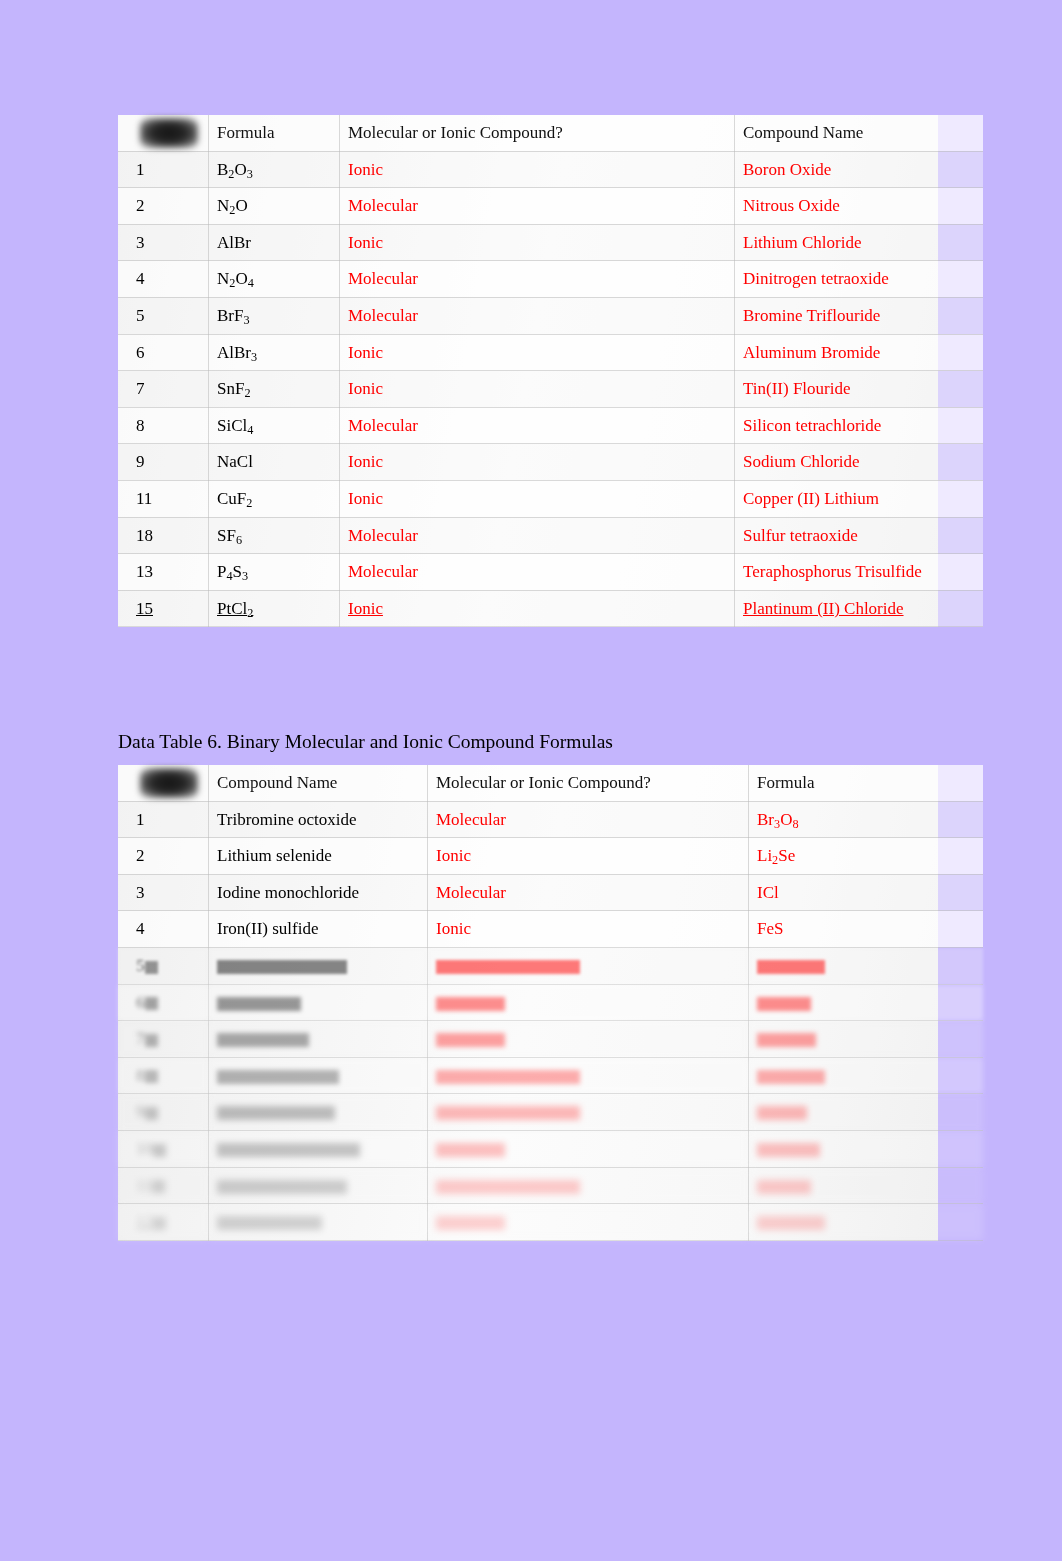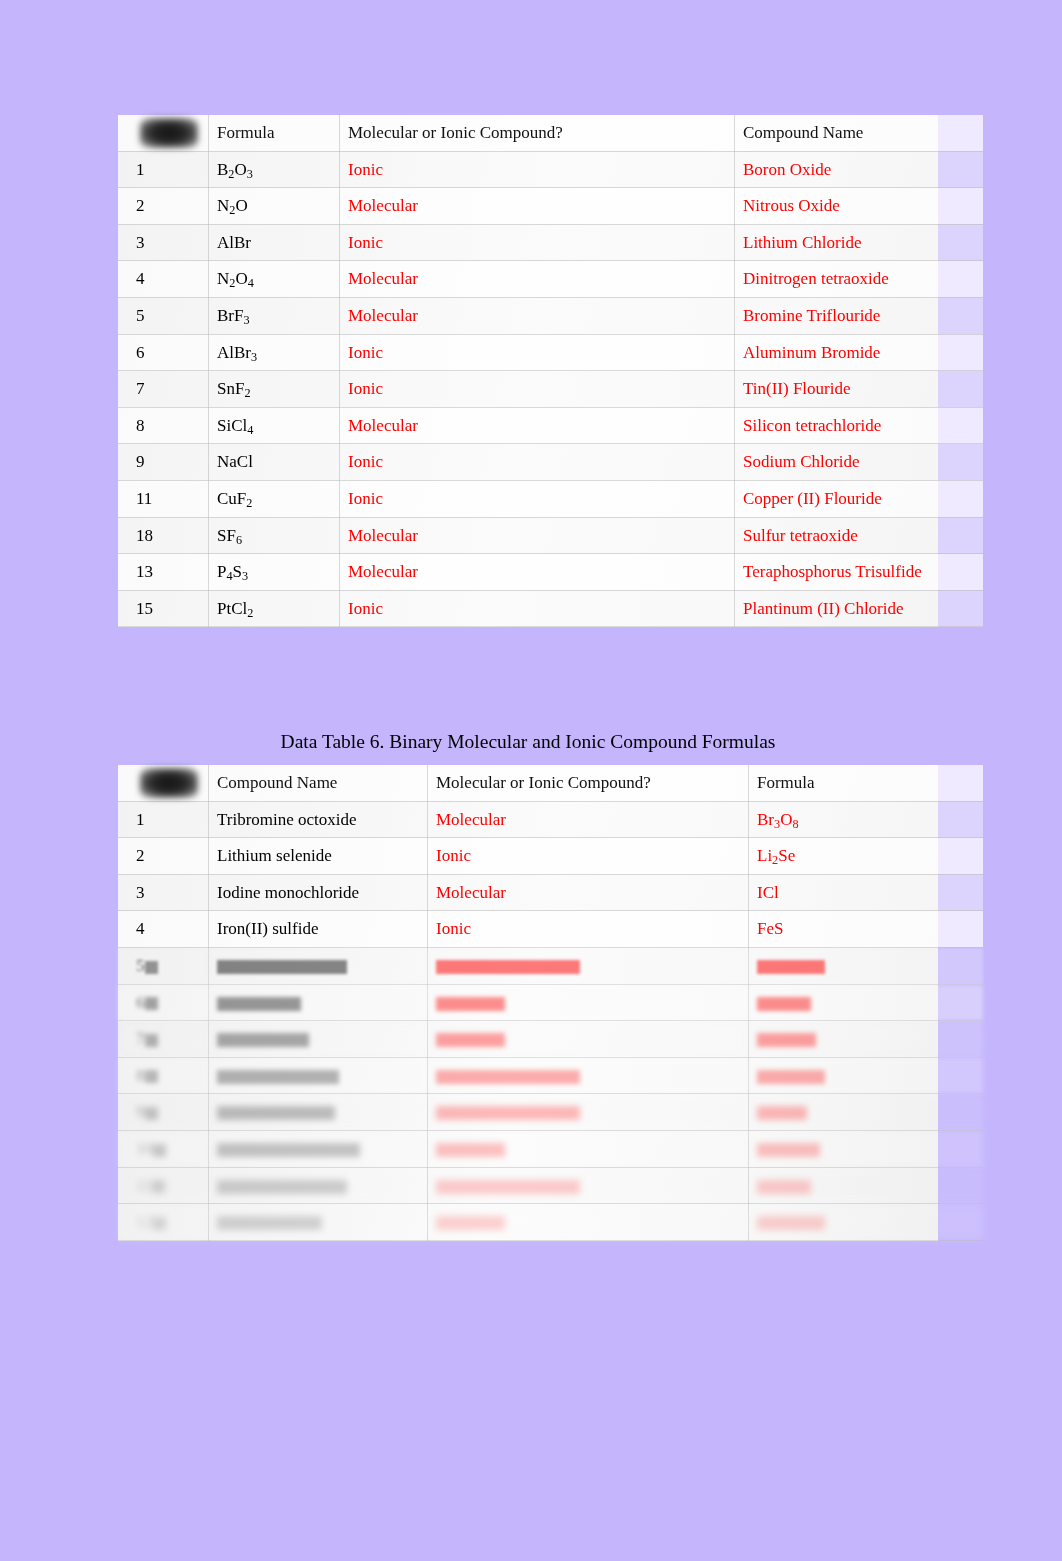--- a/index.html
+++ b/index.html
@@ -42,21 +42,21 @@
     border-bottom: 1px solid rgba(185,185,185,0.55);
     border-right: 1px solid rgba(185,185,185,0.55);
     padding: 0 0 0 8px;
     vertical-align: middle;
     font-size: 17px;
     line-height: 1.15;
     height: 35.6px;
     background: rgba(255,255,255,0.55);
   }
   table.dt tr td:last-child { border-right: none; }
-  table.dt tr:last-child td { border-bottom: 1px solid rgba(185,185,185,0.45); }
+  table.dt tr:last-child td { border-bottom: 1px solid rgba(185,185,185,0.45); text-decoration: underline; }
 
   
   table.dt tr:nth-child(odd) td  { background: rgba(255,255,255,0.72); }
   table.dt tr:nth-child(even) td { background: rgba(250,250,250,0.45); }
 
   .c-num  { width: 72px;  text-align: left; padding-left: 18px !important; }
 
   
   #table5 .c-num   { width: 72px; }
   #table5 .c-form  { width: 122px; }
@@ -87,21 +87,20 @@
     font-size: 0.72em;
     vertical-align: -0.24em;
     line-height: 0;
   }
 
   .caption {
     position: absolute;
     left: 118px;
     top: 731px;
     width: 820px;
-    text-align: center;
     font-size: 19.5px;
     color: #000;
   }
 
   
   .fade1 td { filter: blur(1.6px); opacity: 0.60; }
   .fade2 td { filter: blur(2.0px); opacity: 0.50; }
   .fade3 td { filter: blur(2.4px); opacity: 0.42; }
   .fade4 td { filter: blur(2.7px); opacity: 0.36; }
   .fade5 td { filter: blur(3.0px); opacity: 0.31; }
@@ -176,21 +175,21 @@
           <tr>
             <td class="c-num">9</td>
             <td class="c-form">NaCl</td>
             <td class="c-type ans">Ionic</td>
             <td class="c-name ans">Sodium Chloride</td>
           </tr>
           <tr>
             <td class="c-num">11</td>
             <td class="c-form">CuF<sub>2</sub></td>
             <td class="c-type ans">Ionic</td>
-            <td class="c-name ans">Copper (II) Flouride</td>
+            <td class="c-name ans">Copper (II) Lithium</td>
           </tr>
           <tr>
             <td class="c-num">18</td>
             <td class="c-form">SF<sub>6</sub></td>
             <td class="c-type ans">Molecular</td>
             <td class="c-name ans">Sulfur tetraoxide</td>
           </tr>
           <tr>
             <td class="c-num">13</td>
             <td class="c-form">P<sub>4</sub>S<sub>3</sub></td>

